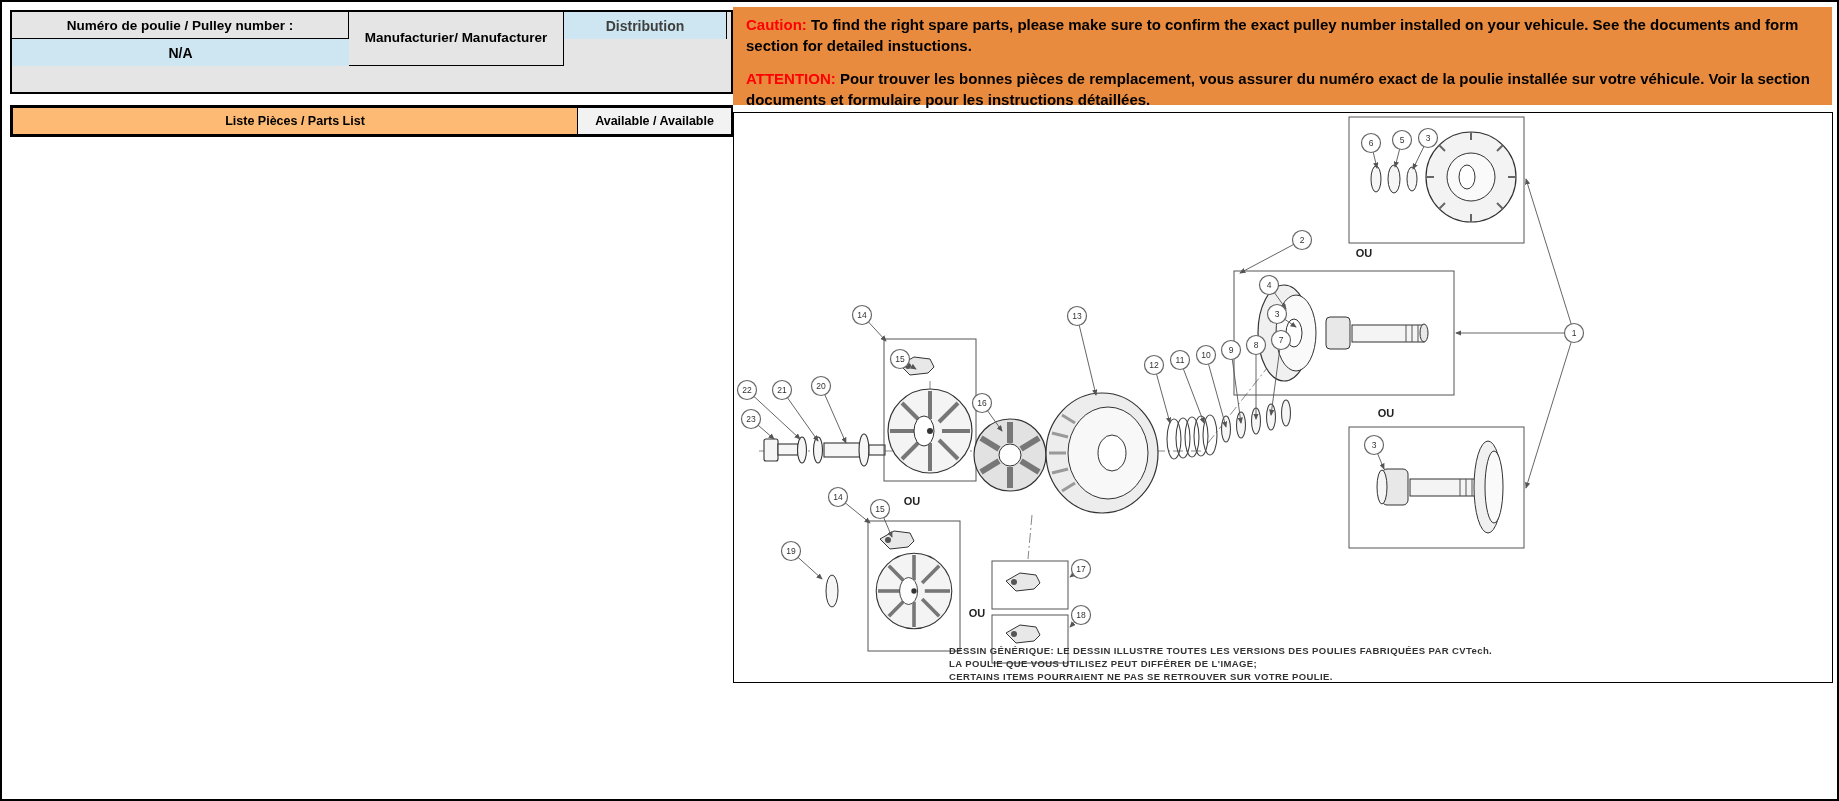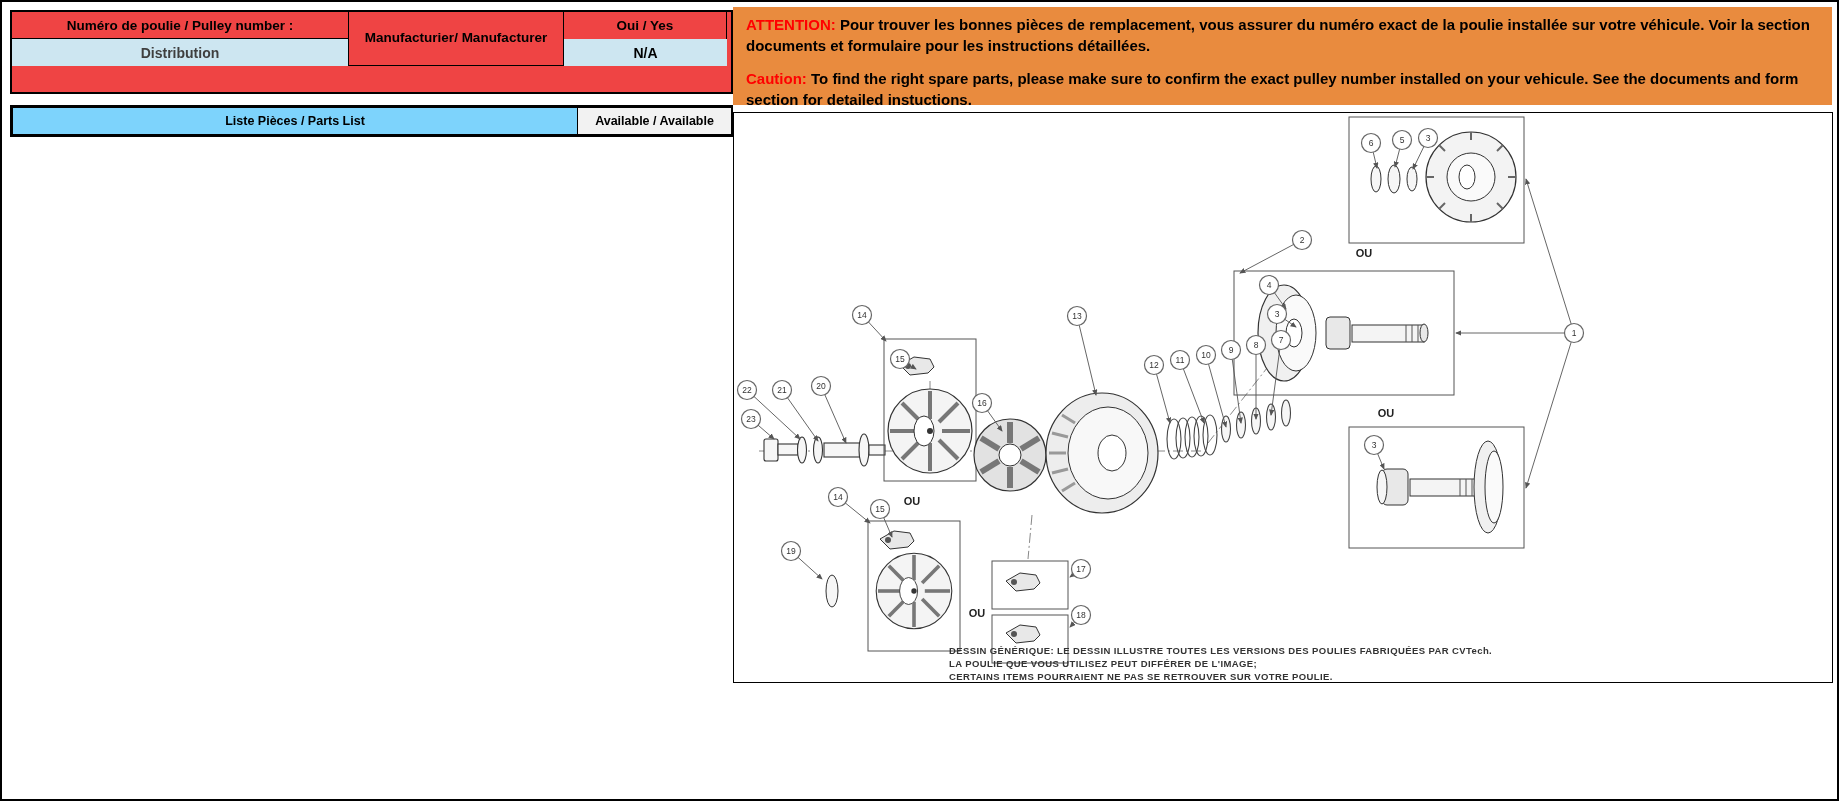--- a/index.html
+++ b/index.html
@@ -2,21 +2,21 @@
 <html><head>
 <meta charset="utf-8">
 <style>
   html,body{margin:0;padding:0;background:#fff;}
   body{width:1839px;height:801px;font-family:"Liberation Sans",sans-serif;position:relative;overflow:hidden;}
   .page{position:absolute;inset:0;border:2px solid #000;background:#fff;}
 
   
   .ht{position:absolute;left:8px;top:8px;width:719px;display:grid;
       grid-template-columns:337px 215px 163px;grid-template-rows:27px 27px 26px;
-      border:2px solid #000;background:#ef4444;}
+      border:2px solid #000;background:#e5e5e5;}
   .ht div{display:flex;align-items:center;justify-content:center;font-weight:bold;font-size:13.5px;color:#000;}
   .ht .b-r{border-right:1px solid #000;}
   .ht .b-b{border-bottom:1px solid #000;}
   .ht .span2{grid-row:span 2;flex-direction:row;line-height:1.5;}
   .ht .teal{background:#2d7d94;color:#fff;font-size:15px;}
   .ht .blue{background:#cde6f1;}
   .ht .mfg-val{color:#3f3f3f;font-size:14px;}
   .ht .rep-val{font-size:14px;}
 
   
@@ -25,49 +25,48 @@
   .attn p{margin:0 0 11px 0;}
   .attn .red{color:#f00;font-weight:bold;}
 
   
   .pt-wrap{position:absolute;left:8px;top:103px;width:719px;border:2px solid #000;}
   table.pt{border-collapse:collapse;width:100%;table-layout:fixed;background:#f2f2f2;}
   table.pt td,table.pt th{border:1px solid #000;padding:0 3px;font-size:12.5px;color:#000;overflow:hidden;}
   table.pt col.c-num{width:25px;} table.pt col.c-desc{width:378px;}
   table.pt col.c-part{width:162px;} table.pt col.c-av{width:154px;}
   tr.hrow{height:27px;}
-  th.title{background:#7dd3fc;font-size:15.5px;font-weight:bold;text-align:center;}
+  th.title{background:#fdba74;font-size:15.5px;font-weight:bold;text-align:center;}
   th.avh{background:#f2f2f2;font-size:10.5px;font-weight:bold;text-align:center;}
 
   
   .diag{position:absolute;left:731px;top:110px;width:1100px;height:571px;border:1px solid #000;background:#fff;box-sizing:border-box;}
   .diag svg{display:block;}
   text.ou{font-size:11px;font-weight:bold;fill:#222;font-family:"Liberation Sans",sans-serif;}
   text.disc{font-size:9.5px;font-weight:bold;fill:#333;letter-spacing:.4px;font-family:"Liberation Sans",sans-serif;}
   .callout-num{font-size:8.5px;fill:#333;font-family:"Liberation Sans",sans-serif;}
 </style>
 </head>
 <body>
 
 <div class="page">
 
   <div class="ht">
     <div class="b-r b-b">Numéro de poulie / Pulley number :</div>
     <div class="b-r b-b span2">
       <span>Manufacturier</span>
       <span>/ Manufacturer</span>
     </div>
-    <div class="b-r">Oui / Yes</div>
     <div class="b-r blue mfg-val">Distribution</div>
     <div class="blue rep-val">N/A</div>
   </div>
 
   <div class="attn">
+    <p><span class="red">Caution:</span><span> To find the right spare parts, please make sure to confirm the exact pulley number installed on your vehicule. See the documents and form section for detailed instuctions.</span></p>
     <p><span class="red">ATTENTION:</span><span> Pour trouver les bonnes pièces de remplacement, vous assurer du numéro exact de la poulie installée sur votre véhicule. Voir la section documents et formulaire pour les instructions détaillées.</span></p>
-    <p><span class="red">Caution:</span><span> To find the right spare parts, please make sure to confirm the exact pulley number installed on your vehicule. See the documents and form section for detailed instuctions.</span></p>
   </div>
 
   <div class="pt-wrap">
     <table class="pt">
       <colgroup>
           <col class="c-num">
           <col class="c-desc">
           <col class="c-part">
           <col class="c-av">
         </colgroup>

